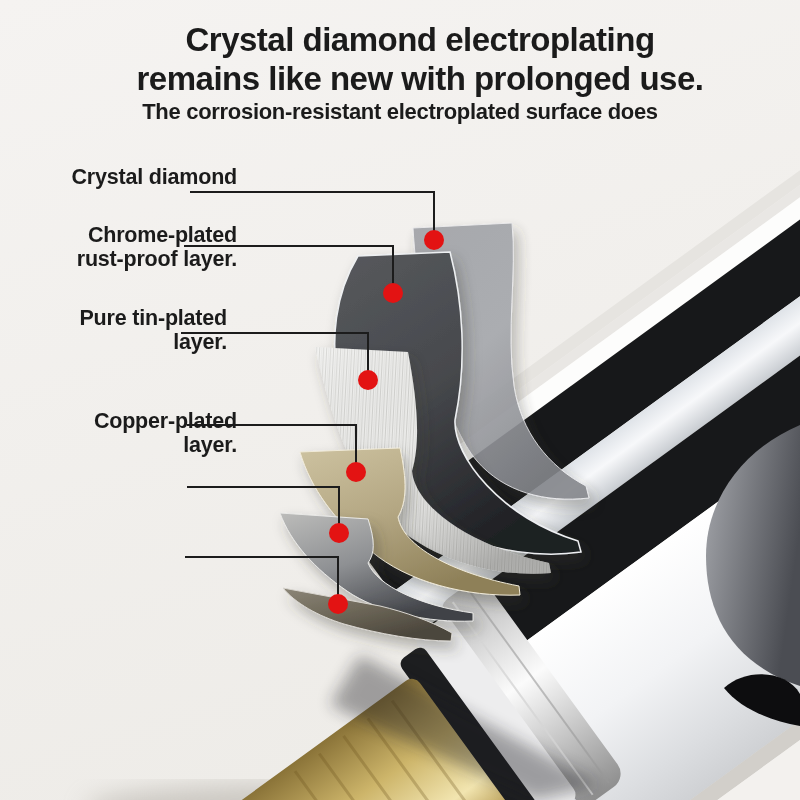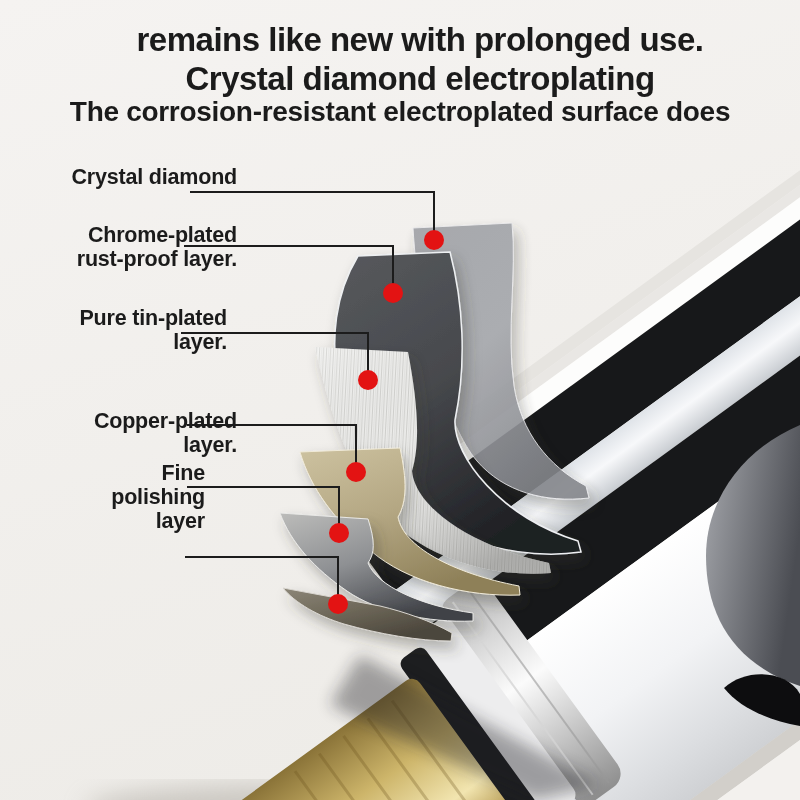--- a/index.html
+++ b/index.html
@@ -9,21 +9,21 @@
     font-family:"Liberation Sans",sans-serif;
   }
   .stage svg{position:absolute;left:0;top:0;}
   .txt{position:absolute;color:#1b1b1b;font-weight:bold;}
   .title{
     left:40px;width:760px;top:20px;text-align:center;
     font-size:33px;line-height:39px;letter-spacing:-0.5px;
   }
   .subtitle{
     left:0;width:800px;top:99px;text-align:center;
-    font-size:28px;line-height:26px;letter-spacing:-0.3px;
+    font-size:22px;line-height:26px;letter-spacing:-0.3px;
   }
   .label{
     text-align:right;font-size:21.5px;line-height:24px;letter-spacing:-0.2px;
   }
   .label span{display:block;text-align:right;}
   #l1{top:165px;right:563px}
   #l2{top:223px;right:563px}
   #l3{top:306px;right:573px}
   #l4{top:409px;right:563px}
   #l5{top:461px;right:595px}
@@ -179,41 +179,36 @@
       <circle cx="434" cy="240" r="10" fill="#e31313"></circle>
       <circle cx="393" cy="293" r="10" fill="#e31313"></circle>
       <circle cx="368" cy="380" r="10" fill="#e31313"></circle>
       <circle cx="356" cy="472" r="10" fill="#e31313"></circle>
       <circle cx="339" cy="533" r="10" fill="#e31313"></circle>
       <circle cx="338" cy="604" r="10" fill="#e31313"></circle>
     </g>
   </svg>
 
   <div class="txt title">
+    <div>Crystal diamond electroplating</div>
     <div>remains like new with prolonged use.</div>
-    <div>Crystal diamond electroplating</div>
   </div>
   <div class="txt subtitle">
     <div>The corrosion-resistant electroplated surface does</div>
   </div>
 
   <div id="l1" class="txt label">
     <span>Crystal diamond</span>
   </div>
   <div id="l2" class="txt label">
     <span>Chrome-plated</span>
     <span>rust-proof layer.</span>
   </div>
   <div id="l3" class="txt label">
     <span>Pure tin-plated</span>
     <span>layer.</span>
   </div>
   <div id="l4" class="txt label">
     <span>Copper-plated</span>
     <span>layer.</span>
   </div>
-  <div id="l5" class="txt label">
-    <span>Fine</span>
-    <span>polishing</span>
-    <span>layer</span>
-  </div>
 
 </div>
 
 </body></html>

